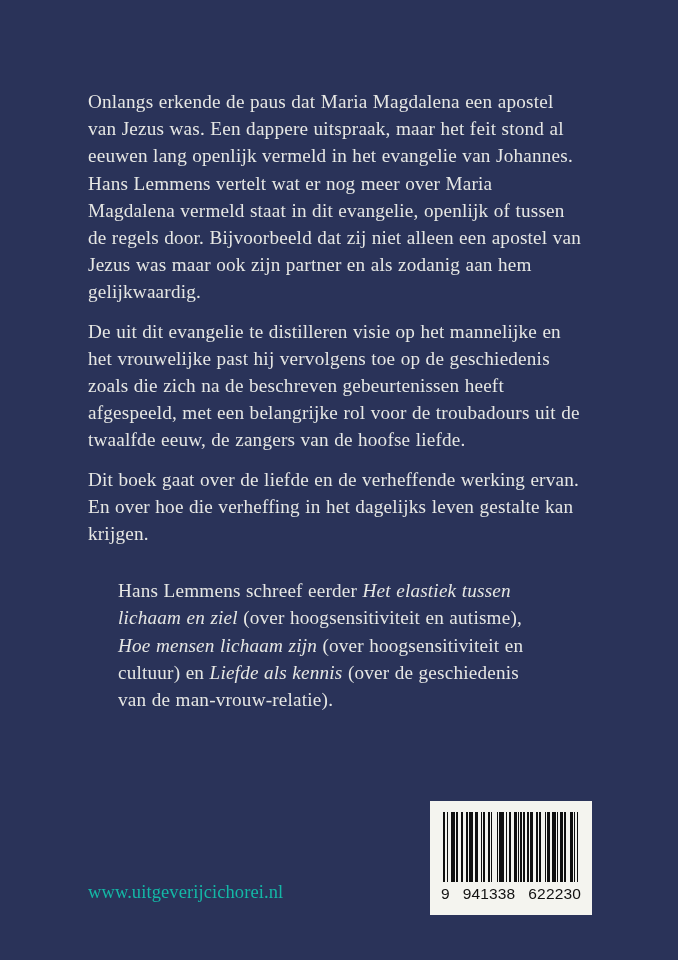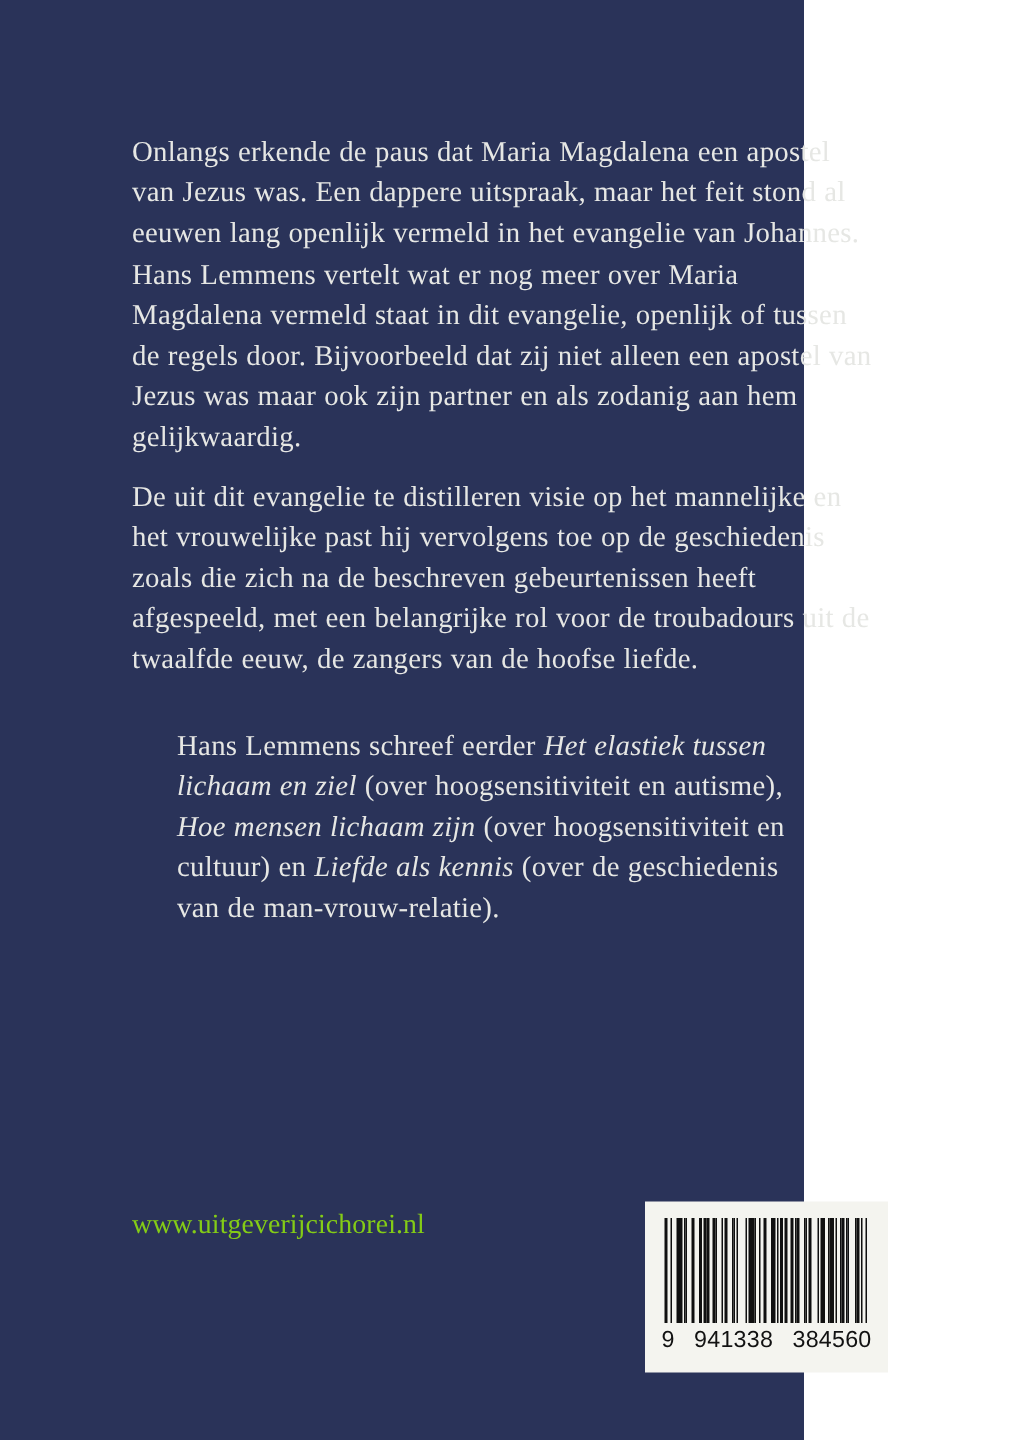--- a/index.html
+++ b/index.html
@@ -8,21 +8,21 @@
   }
   body {
     width: 678px;
     height: 960px;
     overflow: hidden;
     font-family: "Liberation Serif", "DejaVu Serif", serif;
   }
 
   .book-back-cover {
     position: relative;
-    width: 536px;
+    width: 678px;
     height: 960px;
     background: #2a3359;
     box-sizing: border-box;
     padding-left: 24px;
   }
 
   .blurb-area {
     position: absolute;
     left: 88px;
     top: 88px;
@@ -49,22 +49,22 @@
     margin-top: 30px;
   }
 
   .blurb-paragraph .title-italic {
     font-style: italic;
   }
 
   .publisher-url {
     position: absolute;
     left: 88px;
-    top: 805px;
-    color: #84cc16;
+    top: 880px;
+    color: #14b8a6;
     font-size: 18.5px;
     line-height: 24px;
     letter-spacing: 0.005em;
     white-space: nowrap;
   }
 
   
   .barcode-panel {
     position: absolute;
     left: 430px;
@@ -115,20 +115,21 @@
   }
 </style>
 </head>
 <body>
 
 <div class="book-back-cover">
 
   <div class="blurb-area">
     <p class="blurb-paragraph">Onlangs erkende de paus dat Maria Magdalena een apostel van Jezus was. Een dappere uitspraak, maar het feit stond al eeuwen lang openlijk vermeld in het evangelie van Johannes. Hans Lemmens vertelt wat er nog meer over Maria Magdalena vermeld staat in dit evangelie, openlijk of tussen de regels door. Bijvoorbeeld dat zij niet alleen een apostel van Jezus was maar ook  zijn partner en als zodanig aan hem gelijkwaardig.</p>
     <p class="blurb-paragraph">De uit dit evangelie te distilleren visie op het mannelijke en het vrouwelijke past hij vervolgens toe op de geschiedenis zoals die zich na de beschreven gebeurtenissen heeft afgespeeld, met een belangrijke rol voor de troubadours uit de twaalfde eeuw, de zangers van de hoofse liefde.</p>
+    <p class="blurb-paragraph">Dit boek gaat over de liefde en de verheffende werking ervan. En over hoe die verheffing in het dagelijks leven gestalte kan krijgen.</p>
     <p class="blurb-paragraph indented-note"><span>Hans Lemmens schreef eerder </span><span class="title-italic">Het elastiek tussen lichaam en ziel</span><span> (over hoogsensitiviteit en autisme), </span><span class="title-italic">Hoe mensen lichaam zijn</span><span> (over hoogsensitiviteit en cultuur) en </span><span class="title-italic">Liefde als kennis</span><span> (over de geschiedenis van de man-vrouw-relatie).</span></p>
   </div>
 
   <div class="publisher-url">www.uitgeverijcichorei.nl</div>
 
   <div class="barcode-panel">
     <div class="barcode-bars">
         <div class="bar" style="width: 0.869565%;"></div>
         <div class="bar" style="width: 0.869565%;"></div>
         <div class="bar space" style="width: 0.869565%;"></div>
@@ -241,17 +242,17 @@
         <div class="bar" style="width: 0.869565%;"></div>
         <div class="bar" style="width: 0.869565%;"></div>
         <div class="bar space" style="width: 0.869565%;"></div>
         <div class="bar" style="width: 0.869565%;"></div>
         <div class="bar space" style="width: 0.869565%;"></div>
         <div class="bar" style="width: 0.869565%;"></div>
       </div>
     <div class="barcode-digits">
         <span class="grp">9</span>
         <span class="grp">941338</span>
-        <span class="grp">384560</span>
+        <span class="grp">622230</span>
       </div>
   </div>
 
 </div>
 
 </body></html>

